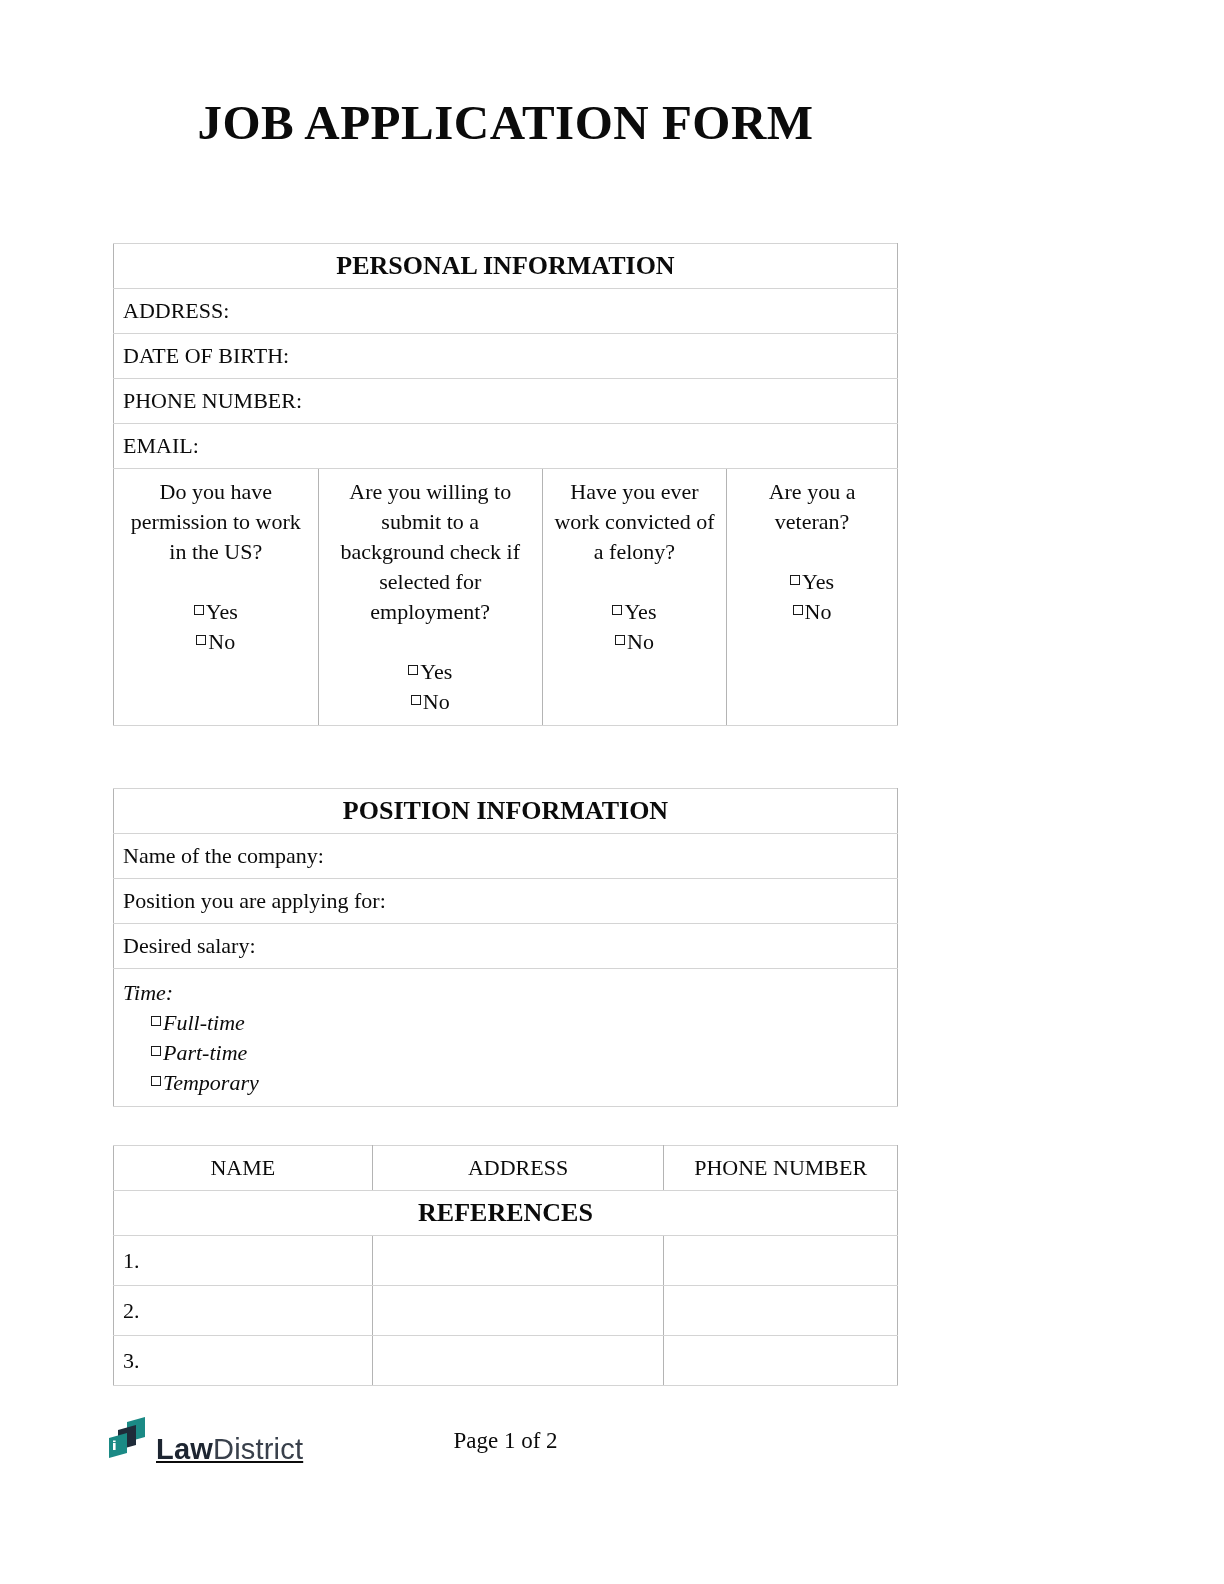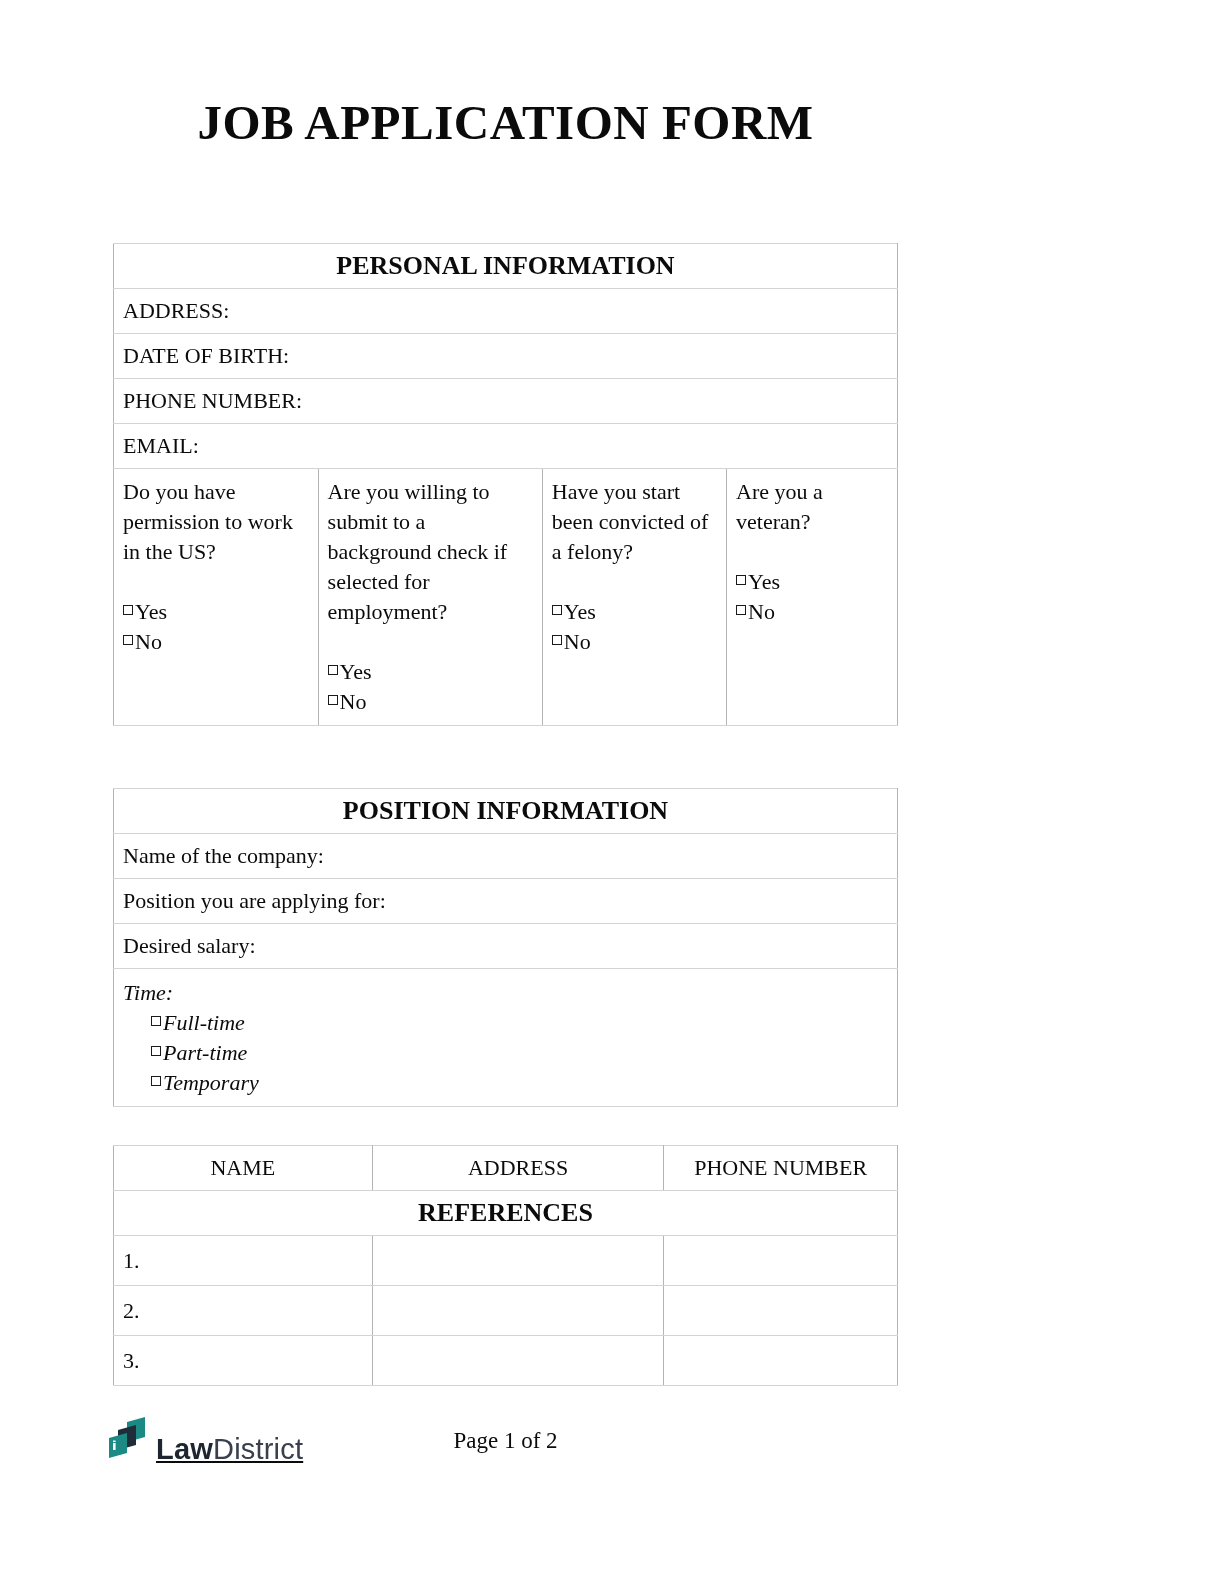--- a/index.html
+++ b/index.html
@@ -44,20 +44,21 @@
     font-weight: bold;
     font-size: 26px;
     height: 45px;
   }
   td.field-cell { height: 45px; }
   tr.q-row td {
     vertical-align: top;
     padding: 8px 9px;
     line-height: 30px;
     height: 205px;
+    text-align: center;
   }
   .spacer-line { height: 30px; }
   .checkbox {
     display: inline-block;
     width: 10px;
     height: 10px;
     border: 1.5px solid #1a1a1a;
     margin-right: 2px;
     vertical-align: 4px;
     background: #ffffff;
@@ -151,21 +152,21 @@
         <div class="opt-line"><span class="checkbox"></span><span>Yes</span></div>
         <div class="opt-line"><span class="checkbox"></span><span>No</span></div>
       </td>
       <td>
         <div>Are you willing to submit to a background check if selected for employment?</div>
         <div class="spacer-line"></div>
         <div class="opt-line"><span class="checkbox"></span><span>Yes</span></div>
         <div class="opt-line"><span class="checkbox"></span><span>No</span></div>
       </td>
       <td>
-        <div>Have you start been convicted of a felony?</div>
+        <div>Have you ever work convicted of a felony?</div>
         <div class="spacer-line"></div>
         <div class="opt-line"><span class="checkbox"></span><span>Yes</span></div>
         <div class="opt-line"><span class="checkbox"></span><span>No</span></div>
       </td>
       <td>
         <div>Are you a veteran?</div>
         <div class="spacer-line"></div>
         <div class="opt-line"><span class="checkbox"></span><span>Yes</span></div>
         <div class="opt-line"><span class="checkbox"></span><span>No</span></div>
       </td>

